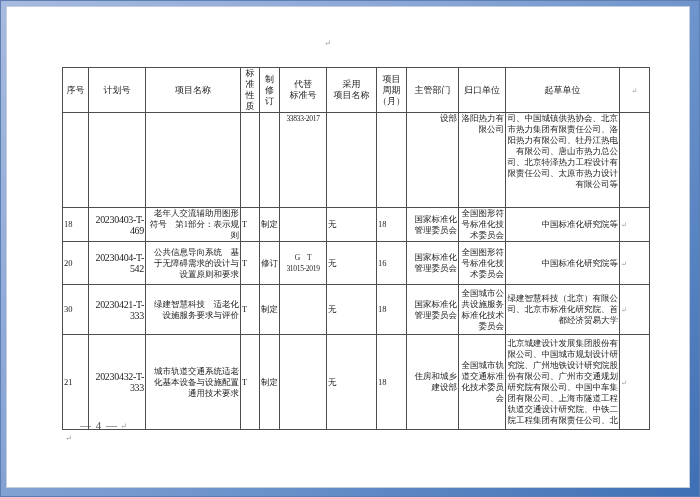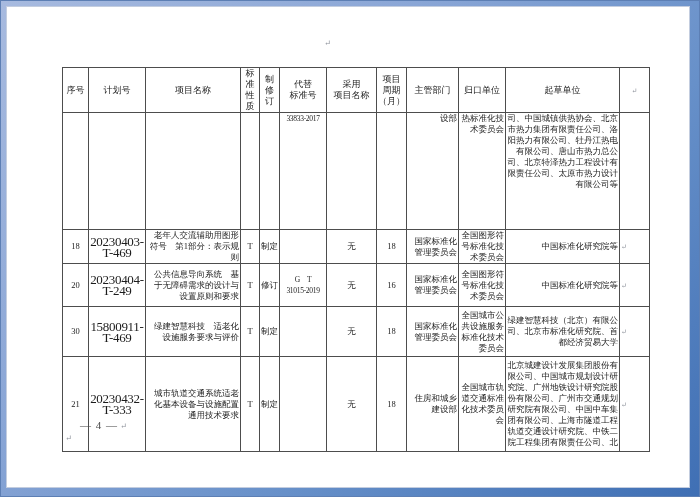--- a/index.html
+++ b/index.html
@@ -17,25 +17,25 @@
   table.doc{
     position:absolute;left:55px;top:60px;
     border-collapse:collapse;table-layout:fixed;
     font-size:8.5px;line-height:11px;color:#1c1c1c;
   }
   table.doc td,table.doc th{
     border:1px solid #4d4d4d;padding:0 1px;overflow:hidden;
     font-weight:normal;vertical-align:middle;white-space:pre-line;
   }
   table.doc th{font-size:9px;text-align:center;vertical-align:middle;}
-  tr.rh{height:34px;} tr.r0{height:117px;} tr.r18{height:30px;}
+  tr.rh{height:34px;} tr.r0{height:95px;} tr.r18{height:30px;}
   tr.r19{height:43px;} tr.r20{height:50px;} tr.r21{height:95px;}
   tr.r0 td{vertical-align:top;}
-  .t-c{text-align:center;} .t-l{text-align:right;}
-  td.num{font-size:13px;letter-spacing:-0.3px;white-space:nowrap;text-align:center;}
+  .t-c{text-align:left;} .t-l{text-align:right;}
+  td.num{font-size:10px;letter-spacing:-0.3px;white-space:nowrap;text-align:right;}
   td.num5{font-size:7.5px;letter-spacing:-0.3px;text-align:center;}
   td.markcell,th.markcell{border:none;background:transparent;vertical-align:top;text-align:left;padding-left:3px;}
   .retmark{color:#8a8f98;font-size:7px;line-height:8px;display:inline-block;}
   .mark-top{position:absolute;left:317px;top:32px;color:#8a8f98;font-size:8px;}
   .mark-bottomleft{position:absolute;left:58px;top:427px;color:#8a8f98;font-size:8px;}
   .footer{position:absolute;left:73px;top:412px;font-size:11px;color:#4a4a4a;letter-spacing:1px;}
   .footer .retmark{font-size:8px;margin-left:2px;}
 </style>
 </head>
 <body>
@@ -86,56 +86,56 @@
         <tr class="r0">
           <td class="t-c"></td>
           <td class="num"></td>
           <td class="t-l"></td>
           <td class="t-c"></td>
           <td class="t-c"></td>
           <td class="num5">33833-2017</td>
           <td class="t-c"></td>
           <td class="t-c"></td>
           <td class="t-l">设部</td>
-          <td class="t-l">热标准化技术委员会</td>
+          <td class="t-l">洛阳热力有限公司</td>
           <td class="t-l">司、中国城镇供热协会、北京市热力集团有限责任公司、洛阳热力有限公司、牡丹江热电有限公司、唐山市热力总公司、北京特泽热力工程设计有限责任公司、太原市热力设计有限公司等</td>
           <td class="markcell"></td>
         </tr>
         <tr class="r18">
           <td class="t-c">18</td>
           <td class="num">20230403-T-469</td>
           <td class="t-l">老年人交流辅助用图形符号　第1部分：表示规则</td>
           <td class="t-c">T</td>
           <td class="t-c">制定</td>
           <td class="num5"></td>
           <td class="t-c">无</td>
           <td class="t-c">18</td>
           <td class="t-l">国家标准化管理委员会</td>
           <td class="t-l">全国图形符号标准化技术委员会</td>
           <td class="t-l">中国标准化研究院等</td>
           <td class="markcell"><span class="retmark">↵</span></td>
         </tr>
         <tr class="r19">
           <td class="t-c">20</td>
-          <td class="num">20230404-T-249</td>
+          <td class="num">20230404-T-542</td>
           <td class="t-l">公共信息导向系统　基于无障碍需求的设计与设置原则和要求</td>
           <td class="t-c">T</td>
           <td class="t-c">修订</td>
           <td class="num5">G　T
 31015-2019</td>
           <td class="t-c">无</td>
           <td class="t-c">16</td>
           <td class="t-l">国家标准化管理委员会</td>
           <td class="t-l">全国图形符号标准化技术委员会</td>
           <td class="t-l">中国标准化研究院等</td>
           <td class="markcell"><span class="retmark">↵</span></td>
         </tr>
         <tr class="r20">
           <td class="t-c">30</td>
-          <td class="num">15800911-T-469</td>
+          <td class="num">20230421-T-333</td>
           <td class="t-l">绿建智慧科技　适老化设施服务要求与评价</td>
           <td class="t-c">T</td>
           <td class="t-c">制定</td>
           <td class="num5"></td>
           <td class="t-c">无</td>
           <td class="t-c">18</td>
           <td class="t-l">国家标准化管理委员会</td>
           <td class="t-l">全国城市公共设施服务标准化技术委员会</td>
           <td class="t-l">绿建智慧科技（北京）有限公司、北京市标准化研究院、首都经济贸易大学</td>
           <td class="markcell"><span class="retmark">↵</span></td>

